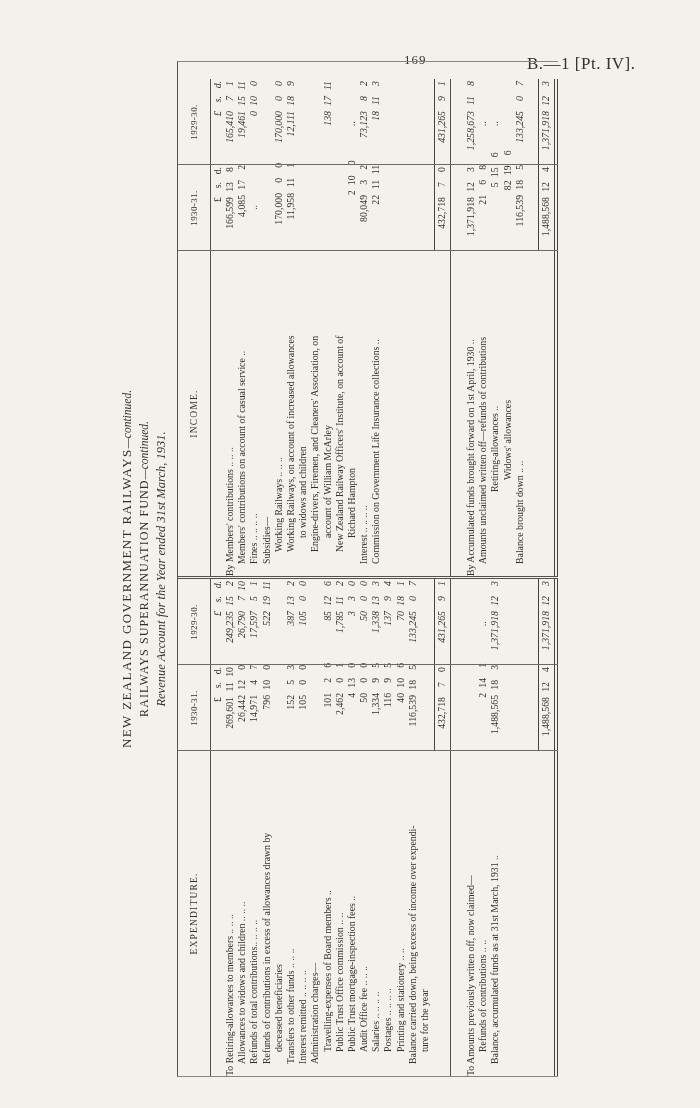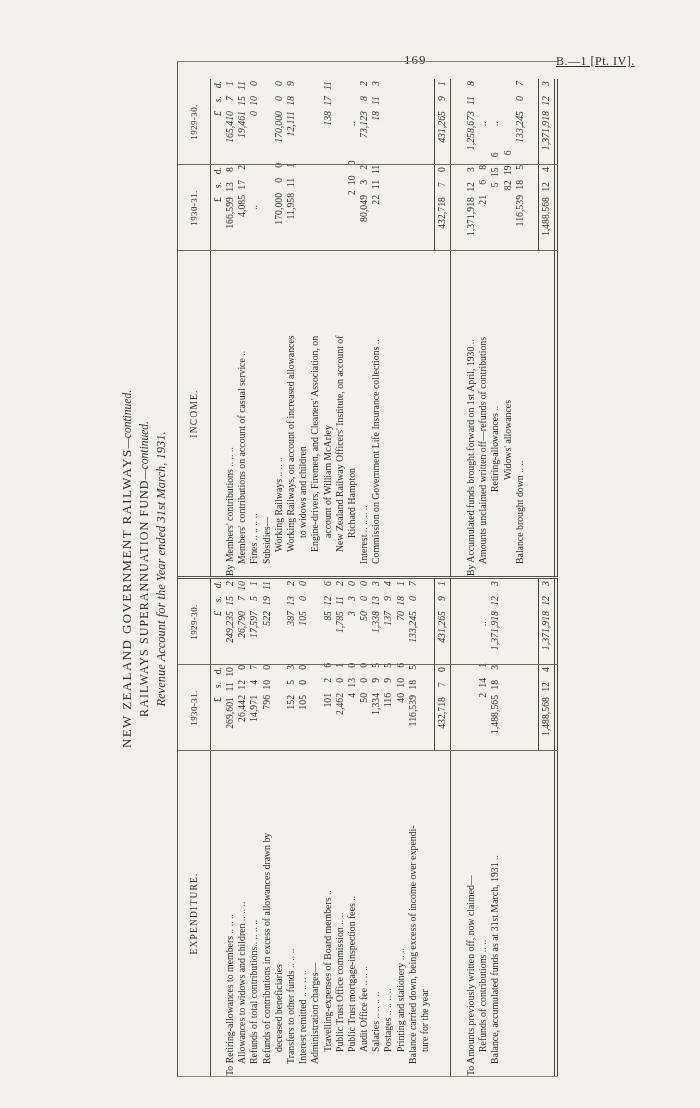--- a/index.html
+++ b/index.html
@@ -1,19 +1,19 @@
 <!DOCTYPE html>
 <html><head>
 <meta charset="utf-8">
 <style>
   html,body{margin:0;padding:0;background:#dcdad4;}
   .page{position:relative;width:700px;height:1108px;background:#f2f1ec;overflow:hidden;
         font-family:"Liberation Serif",serif;color:#35322c;padding-left:41px;}
   .pageno{position:absolute;left:404px;top:52px;font-size:13px;letter-spacing:1px;}
-  .docref{position:absolute;left:556px;top:54px;font-size:12px;letter-spacing:.5px;text-decoration:underline;}
+  .docref{position:absolute;left:527px;top:54px;font-size:17px;letter-spacing:.5px;}
   
   .rot{position:absolute;left:95px;top:1077px;width:1016px;height:462px;
        transform:rotate(-90deg);transform-origin:0 0;}
   .titles{text-align:center;padding-top:24px;}
   .t1{font-size:13px;letter-spacing:1.4px;}
   .t2{font-size:12px;letter-spacing:1.1px;margin-top:2px;}
   .t3{font-size:12.5px;font-style:italic;margin-top:2px;}
   .t1 em,.t2 em{font-style:italic;letter-spacing:0;font-size:11.5px;}
   .tbl{display:flex;margin-top:8px;border-top:1.4px solid #56524a;border-left:1px solid #8a867c;border-right:1px solid #8a867c;}
   .half{position:relative;width:497px;}

